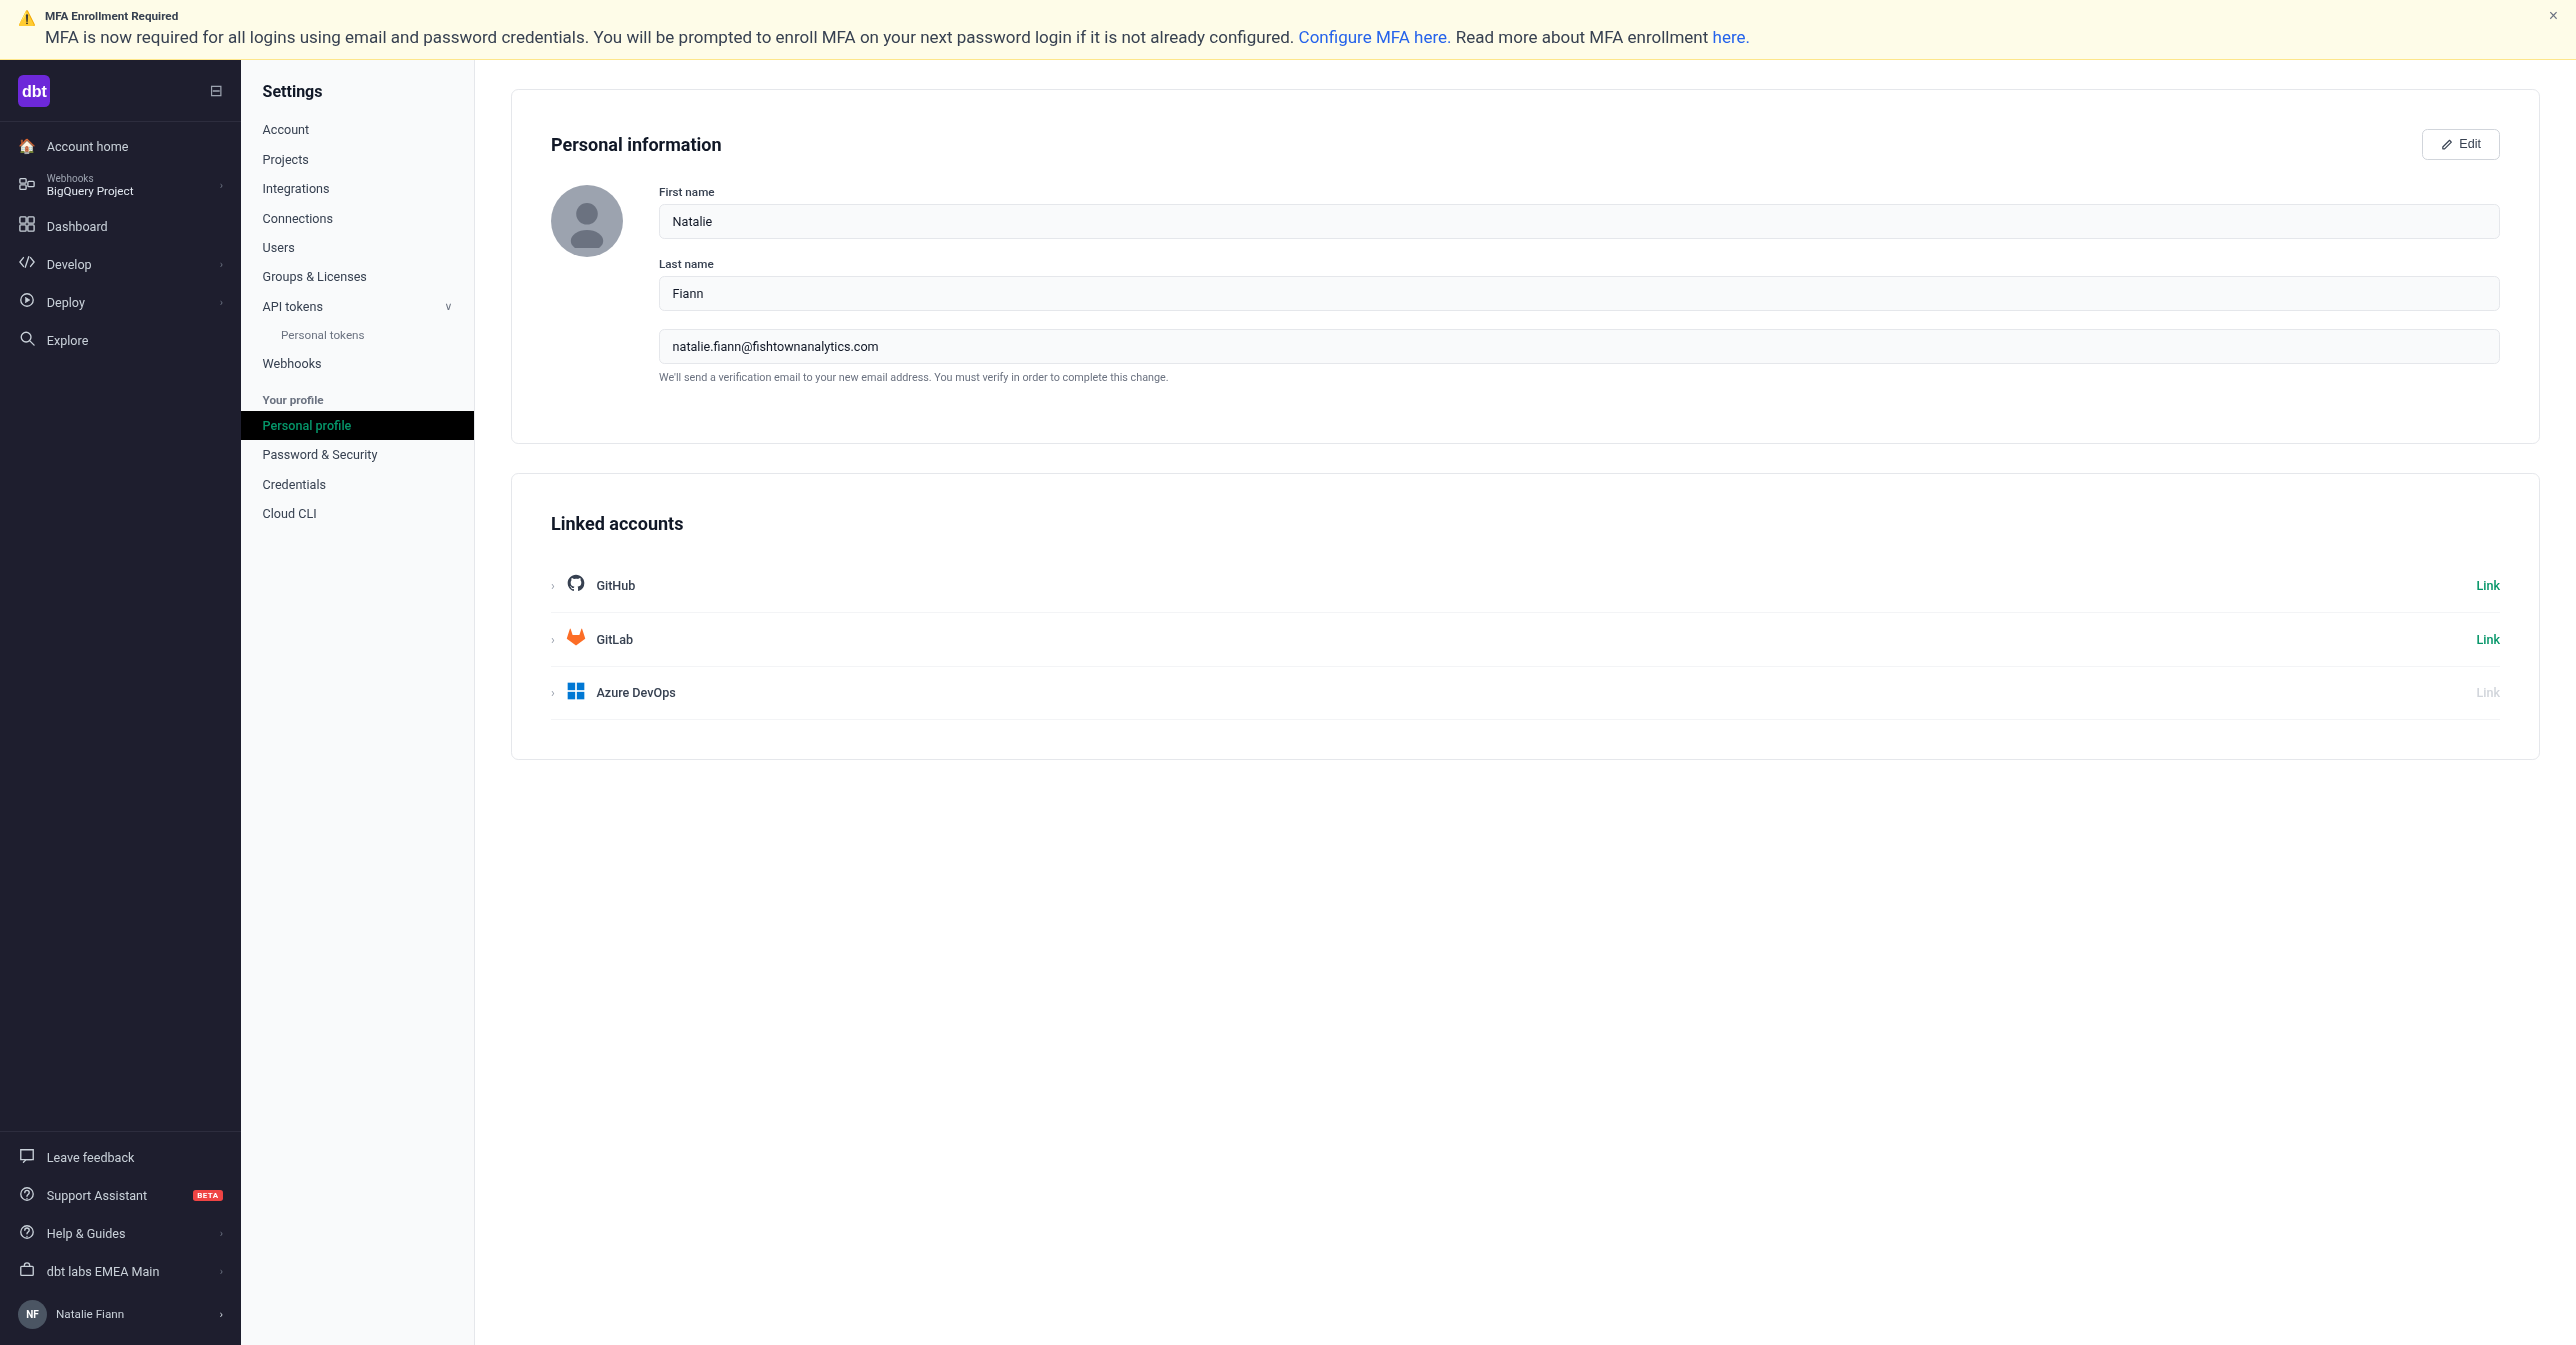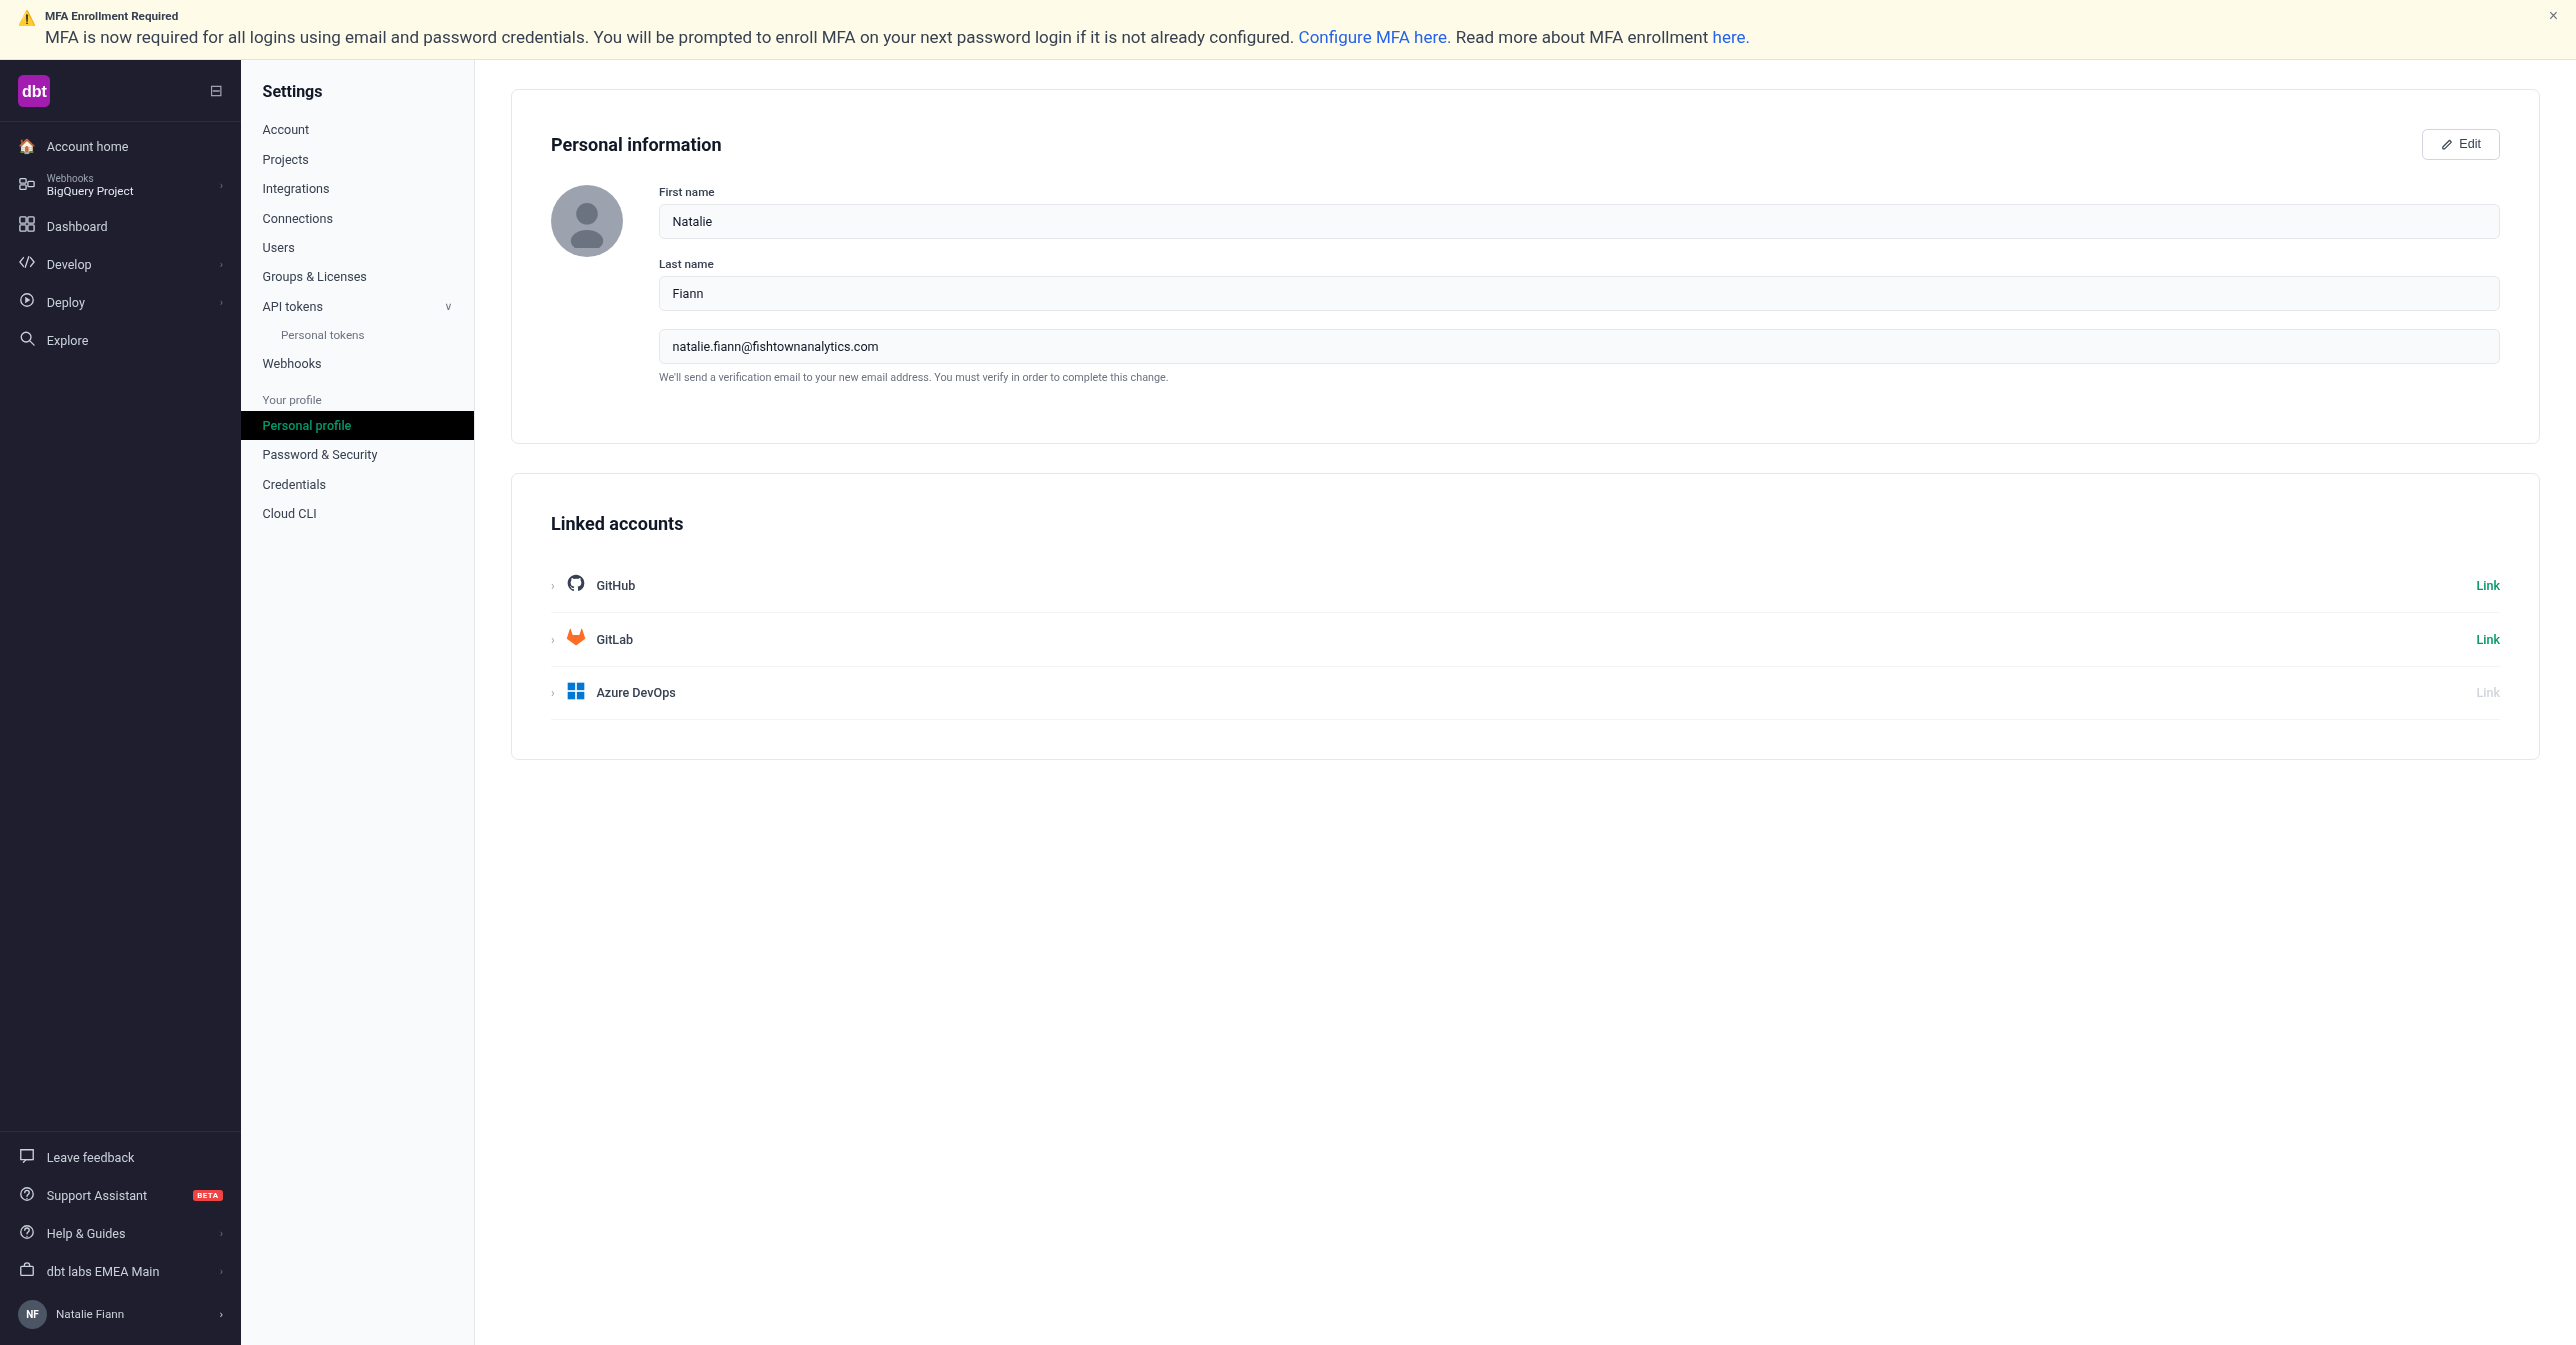--- a/index.html
+++ b/index.html
@@ -40,21 +40,21 @@
     .sidebar-logo {
       padding: 14.4px 18px;
       display: flex;
       align-items: center;
       justify-content: space-between;
       border-bottom: 0.9px solid #2d2d3e;
     }
     .logo-icon {
       width: 32px;
       height: 32px;
-      background: #a21caf;
+      background: #6d28d9;
       border-radius: 5.4px;
       display: flex;
       align-items: center;
       justify-content: center;
       color: white;
       font-weight: 900;
       font-size: 14.4px;
     }
     .sidebar-toggle { color: #9ca3af; cursor: pointer; background: none; border: none; font-size: 16px; }
 
@@ -135,21 +135,21 @@
       font-size: 12.6px;
       color: #374151;
       cursor: pointer;
       text-decoration: none;
     }
     .settings-nav-item.active { color: #059669; font-weight: 500; background: #000000; }
     .settings-nav-item.sub { padding-left: 40px; color: #6b7280; font-size: 11.7px; }
     .settings-section-label {
       padding: 14.4px 21.6px 3.6px;
       font-size: 11.7px;
-      font-weight: 400;
+      font-weight: 700;
       color: #6b7280;
       text-transform: none;
     }
     .settings-dropdown-row {
       display: flex;
       align-items: center;
       padding: 7.2px 21.6px;
       font-size: 12.6px;
       color: #374151;
       cursor: pointer;

